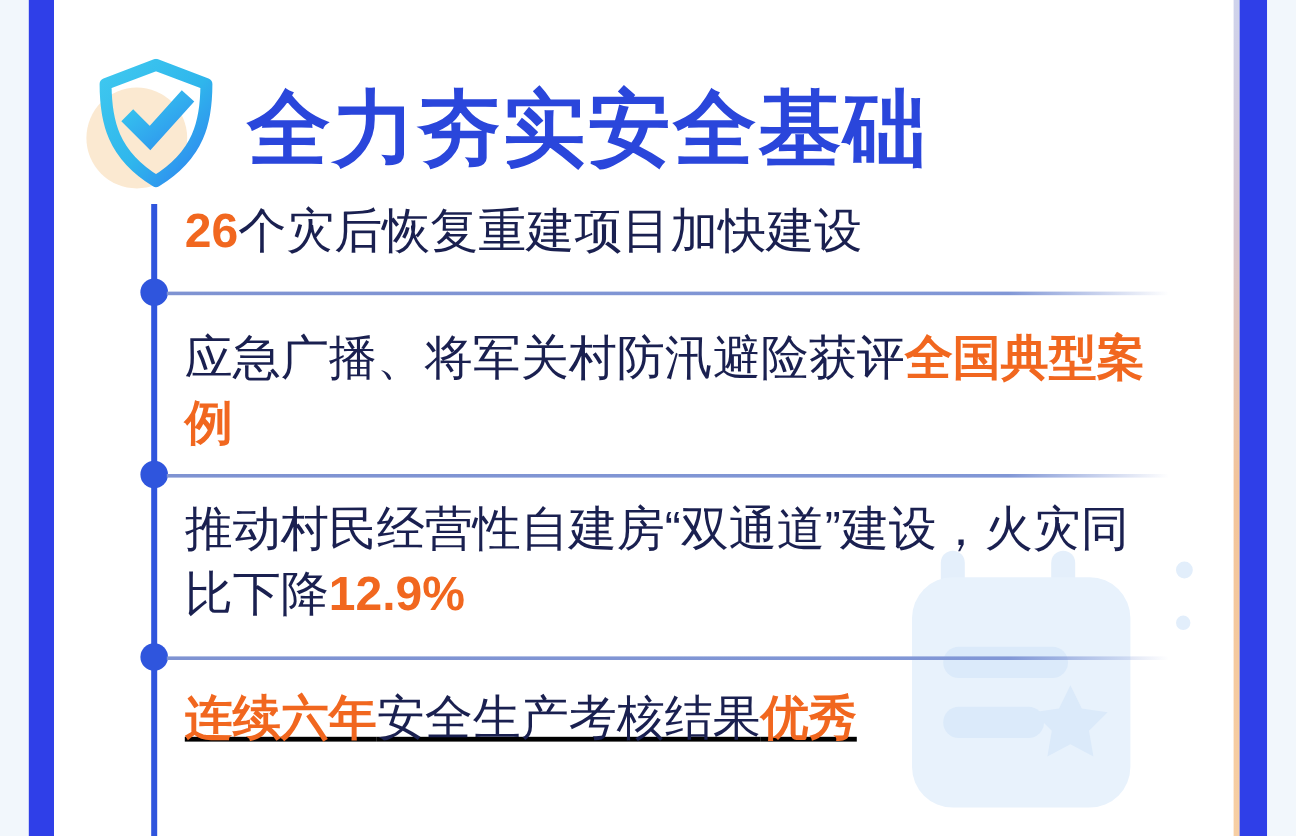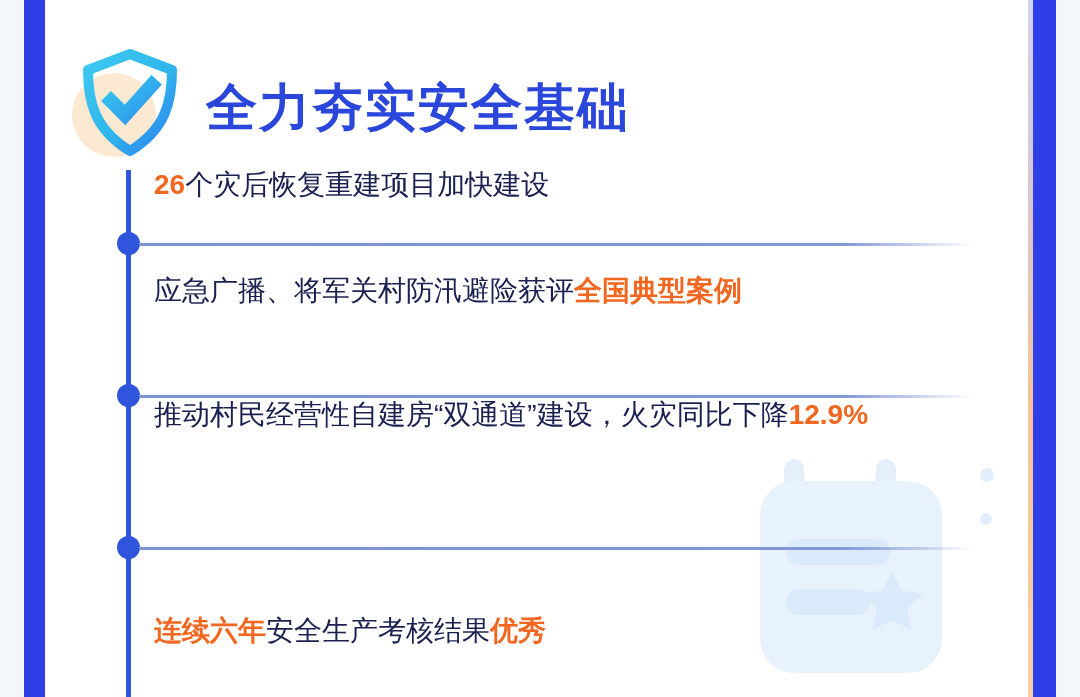--- a/index.html
+++ b/index.html
@@ -93,21 +93,21 @@
     left: 2px; top: 28px;
     width: 84px; height: 84px;
     border-radius: 50%;
     background: #fbe9d1;
   }
   .shield-svg {
     position: absolute;
     left: 12px; top: 4px;
   }
   .header-title {
-    font-size: 51px;
+    font-size: 69px;
     font-weight: bold;
     color: #2a46db;
     letter-spacing: 2px;
     white-space: nowrap;
     line-height: 1;
     margin-top: 6px;
   }
 
   
   .timeline-axis {
@@ -128,42 +128,42 @@
   .list {
     position: absolute;
     left: 139px; top: 160px;
     width: 840px;
   }
   .item {
     position: relative;
     box-sizing: border-box;
   }
   .item-text {
-    font-size: 28px;
+    font-size: 40px;
     line-height: 1.35;
     color: #1a2050;
     letter-spacing: 0px;
     padding-left: 15px;
   }
   .hl {
     color: #f1671f;
     font-weight: bold;
   }
   .divider {
     position: absolute;
     left: 0;
     width: 835px;
     height: 3px;
     background: linear-gradient(to right, #7f93d2 0%, #8197d6 84%, rgba(160,178,222,0) 100%);
   }
 
   .item-1 { height: 84px; padding-top: 6px; }
   .item-2 { height: 152px; padding-top: 28px; }
-  .item-3 { height: 152px; }
-  .item-4 { height: 120px; padding-top: 64px; }
+  .item-3 { height: 152px; padding-top: 18px; }
+  .item-4 { height: 120px; padding-top: 24px; text-decoration: underline; }
 </style>
 </head>
 <body>
 
 <div class="poster">
 
   <div class="edge-gutter-left"></div>
   <div class="edge-bar-left"></div>
   <div class="edge-rule-right"></div>
   <div class="edge-bar-right"></div>

